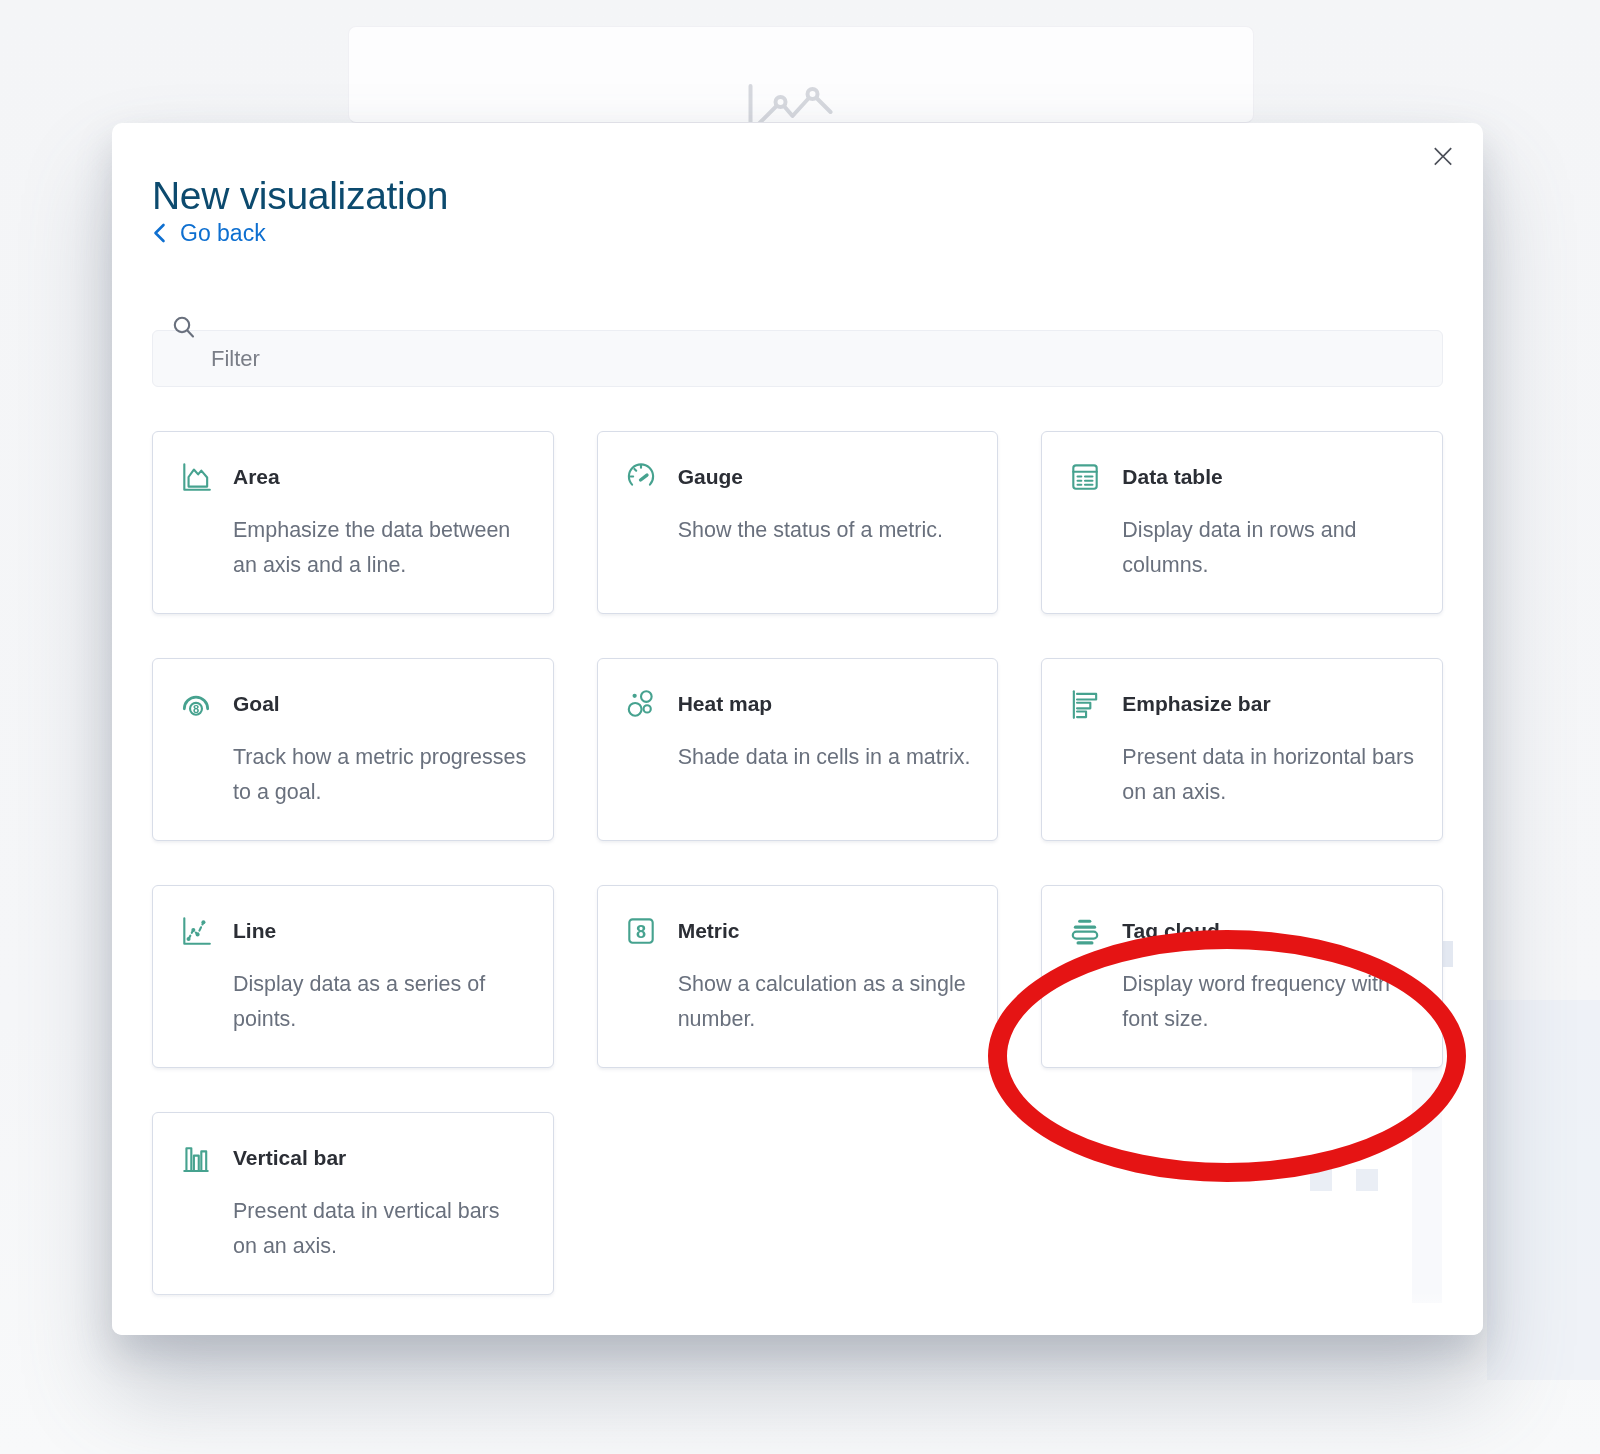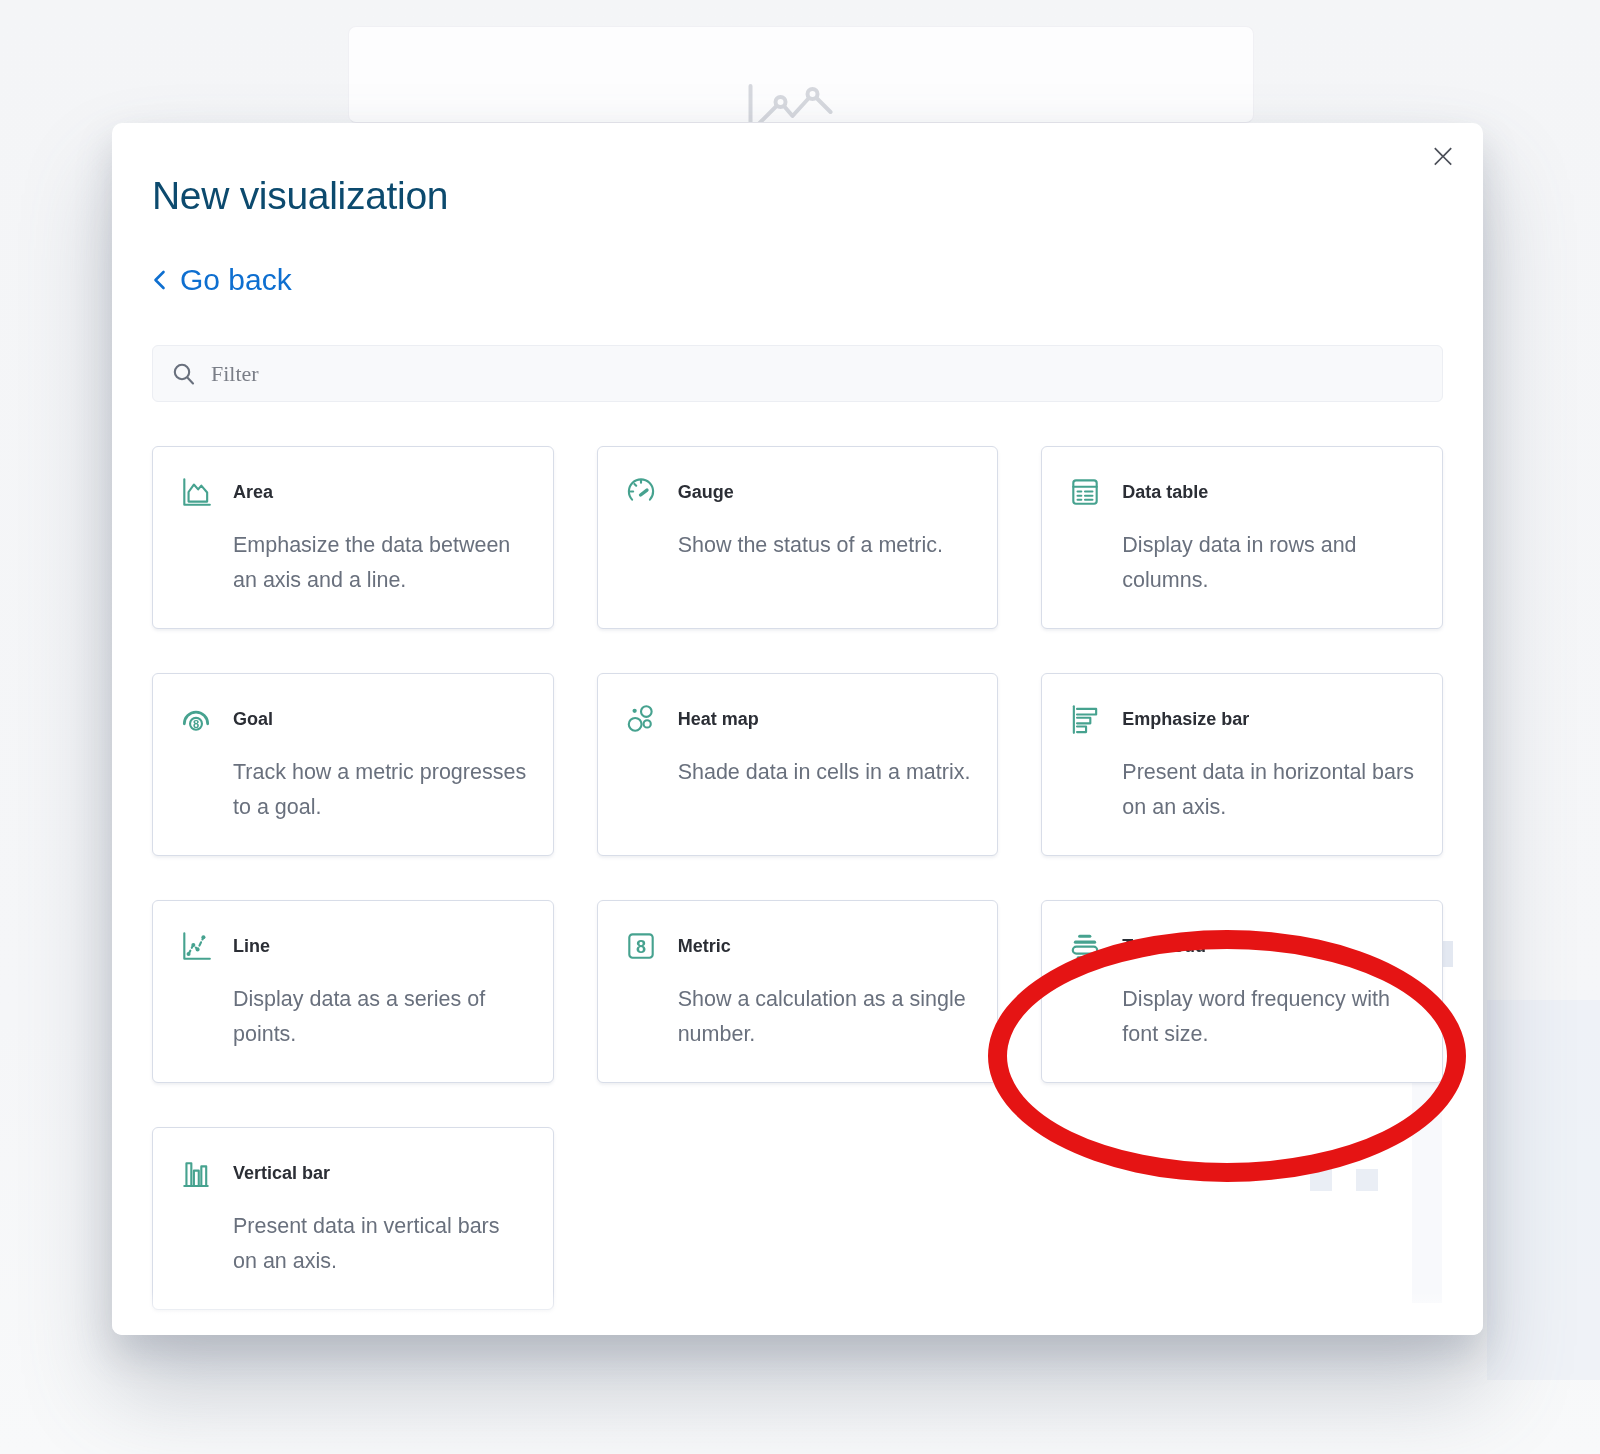--- a/index.html
+++ b/index.html
@@ -37,47 +37,47 @@
     position: absolute; top: 12px; right: 20px; width: 40px; height: 40px;
     background: none; border: none; cursor: pointer;
     font-size: 34px; font-weight: 300; color: #4b4f58; line-height: 40px; text-align: center;
     font-family: "DejaVu Sans", sans-serif; z-index: 6;
   }
   .modal-title {
     font-size: 39px; font-weight: 400; letter-spacing: -0.3px; color: #0c4a6e;
     line-height: 46px;
   }
   .go-back {
-    margin-top: 47px; display: inline-flex; align-items: center; gap: 13px;
-    color: #0e6fd0; font-size: 30px; font-weight: 500; text-decoration: none;
+    display: inline-flex; align-items: center; gap: 13px;
+    color: #0e6fd0; font-size: 23px; font-weight: 500; text-decoration: none;
     cursor: pointer; line-height: 28px;
   }
   .filter-wrap { position: relative; margin-top: 49px; }
   .filter-input {
     width: 100%; height: 57px; border: 1px solid #eceef3; border-radius: 6px;
     background: #f8f9fb; padding: 0 20px 0 58px; font-size: 22px;
-    font-family: Liberation Serif, serif; color: #343741; outline: none;
+    font-family: Liberation Sans, sans-serif; color: #343741; outline: none; margin-top: 32px;
   }
   .filter-input::placeholder { color: #7a7e87; opacity: 1; }
   .search-icon { position: absolute; left: 19px; top: 16px; }
 
   
   .viz-grid {
     position: relative; z-index: 2; margin-top: 44px;
     display: grid; grid-template-columns: repeat(3, 1fr); gap: 44px 43px;
   }
   .viz-card {
     background: #ffffff; border: 1px solid #d8dde8; border-radius: 6px;
     box-shadow: 0 2px 3px rgba(140,150,170,.14);
     padding: 30px 26px; display: flex; align-items: flex-start; gap: 20px;
     cursor: pointer;
   }
   .viz-icon { flex: 0 0 34px; width: 34px; height: 34px; margin-top: -2px; }
   .viz-icon svg { display: block; }
-  .viz-title { font-size: 18px; font-weight: 700; color: #2b2e35; line-height: 30px; }
+  .viz-title { font-size: 21px; font-weight: 700; color: #2b2e35; line-height: 30px; }
   .viz-desc  { font-size: 21.5px; color: #69707d; line-height: 35px; margin-top: 21px; }
 
   
   .wm { position: absolute; z-index: 1; background: #e3e8f1; }
   .wm.light { background: #eaeef5; }
 
   
   .bottom-fade {
     position: absolute; left: 0; right: 0; bottom: 0; height: 44px; z-index: 5;
     background: linear-gradient(180deg, rgba(255,255,255,0), #ffffff 85%);

